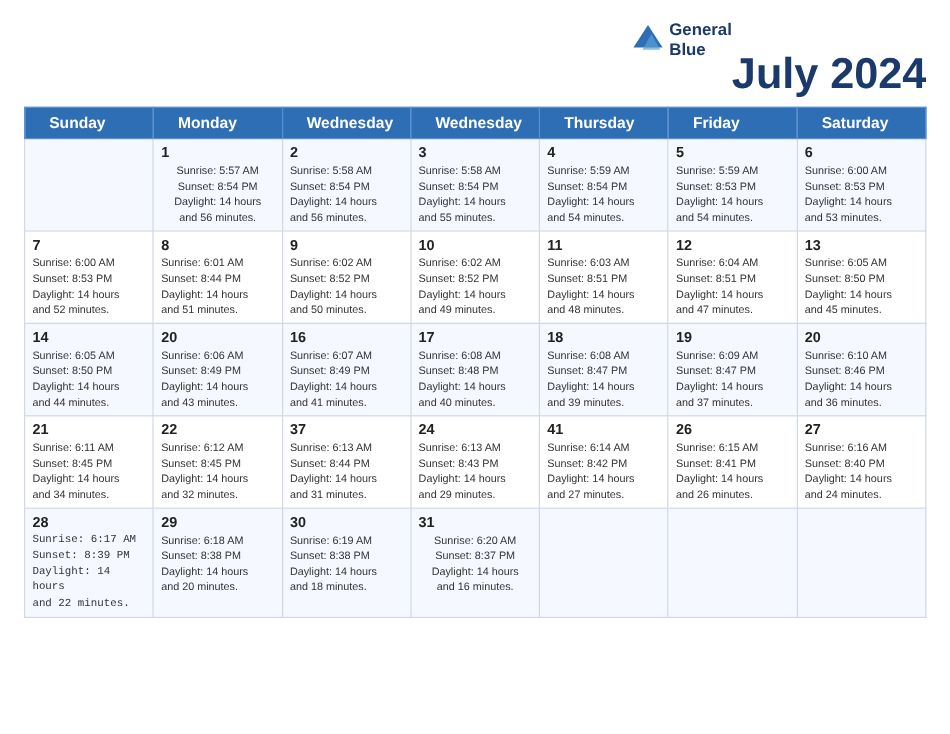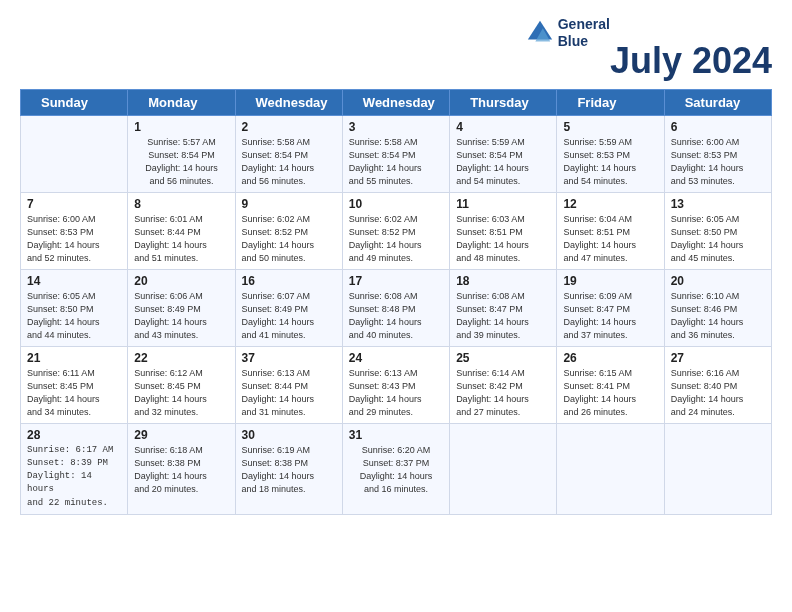--- a/index.html
+++ b/index.html
@@ -297,21 +297,21 @@
 and 31 minutes.</div>
           </td>
           <td>
             <span class="cell-date">24</span>
             <div class="cell-info" style="white-space: pre-line;">Sunrise: 6:13 AM
 Sunset: 8:43 PM
 Daylight: 14 hours
 and 29 minutes.</div>
           </td>
           <td>
-            <span class="cell-date">25</span>
+            <span class="cell-date">41</span>
             <div class="cell-info" style="white-space: pre-line;">Sunrise: 6:14 AM
 Sunset: 8:42 PM
 Daylight: 14 hours
 and 27 minutes.</div>
           </td>
           <td>
             <span class="cell-date">26</span>
             <div class="cell-info" style="white-space: pre-line;">Sunrise: 6:15 AM
 Sunset: 8:41 PM
 Daylight: 14 hours

